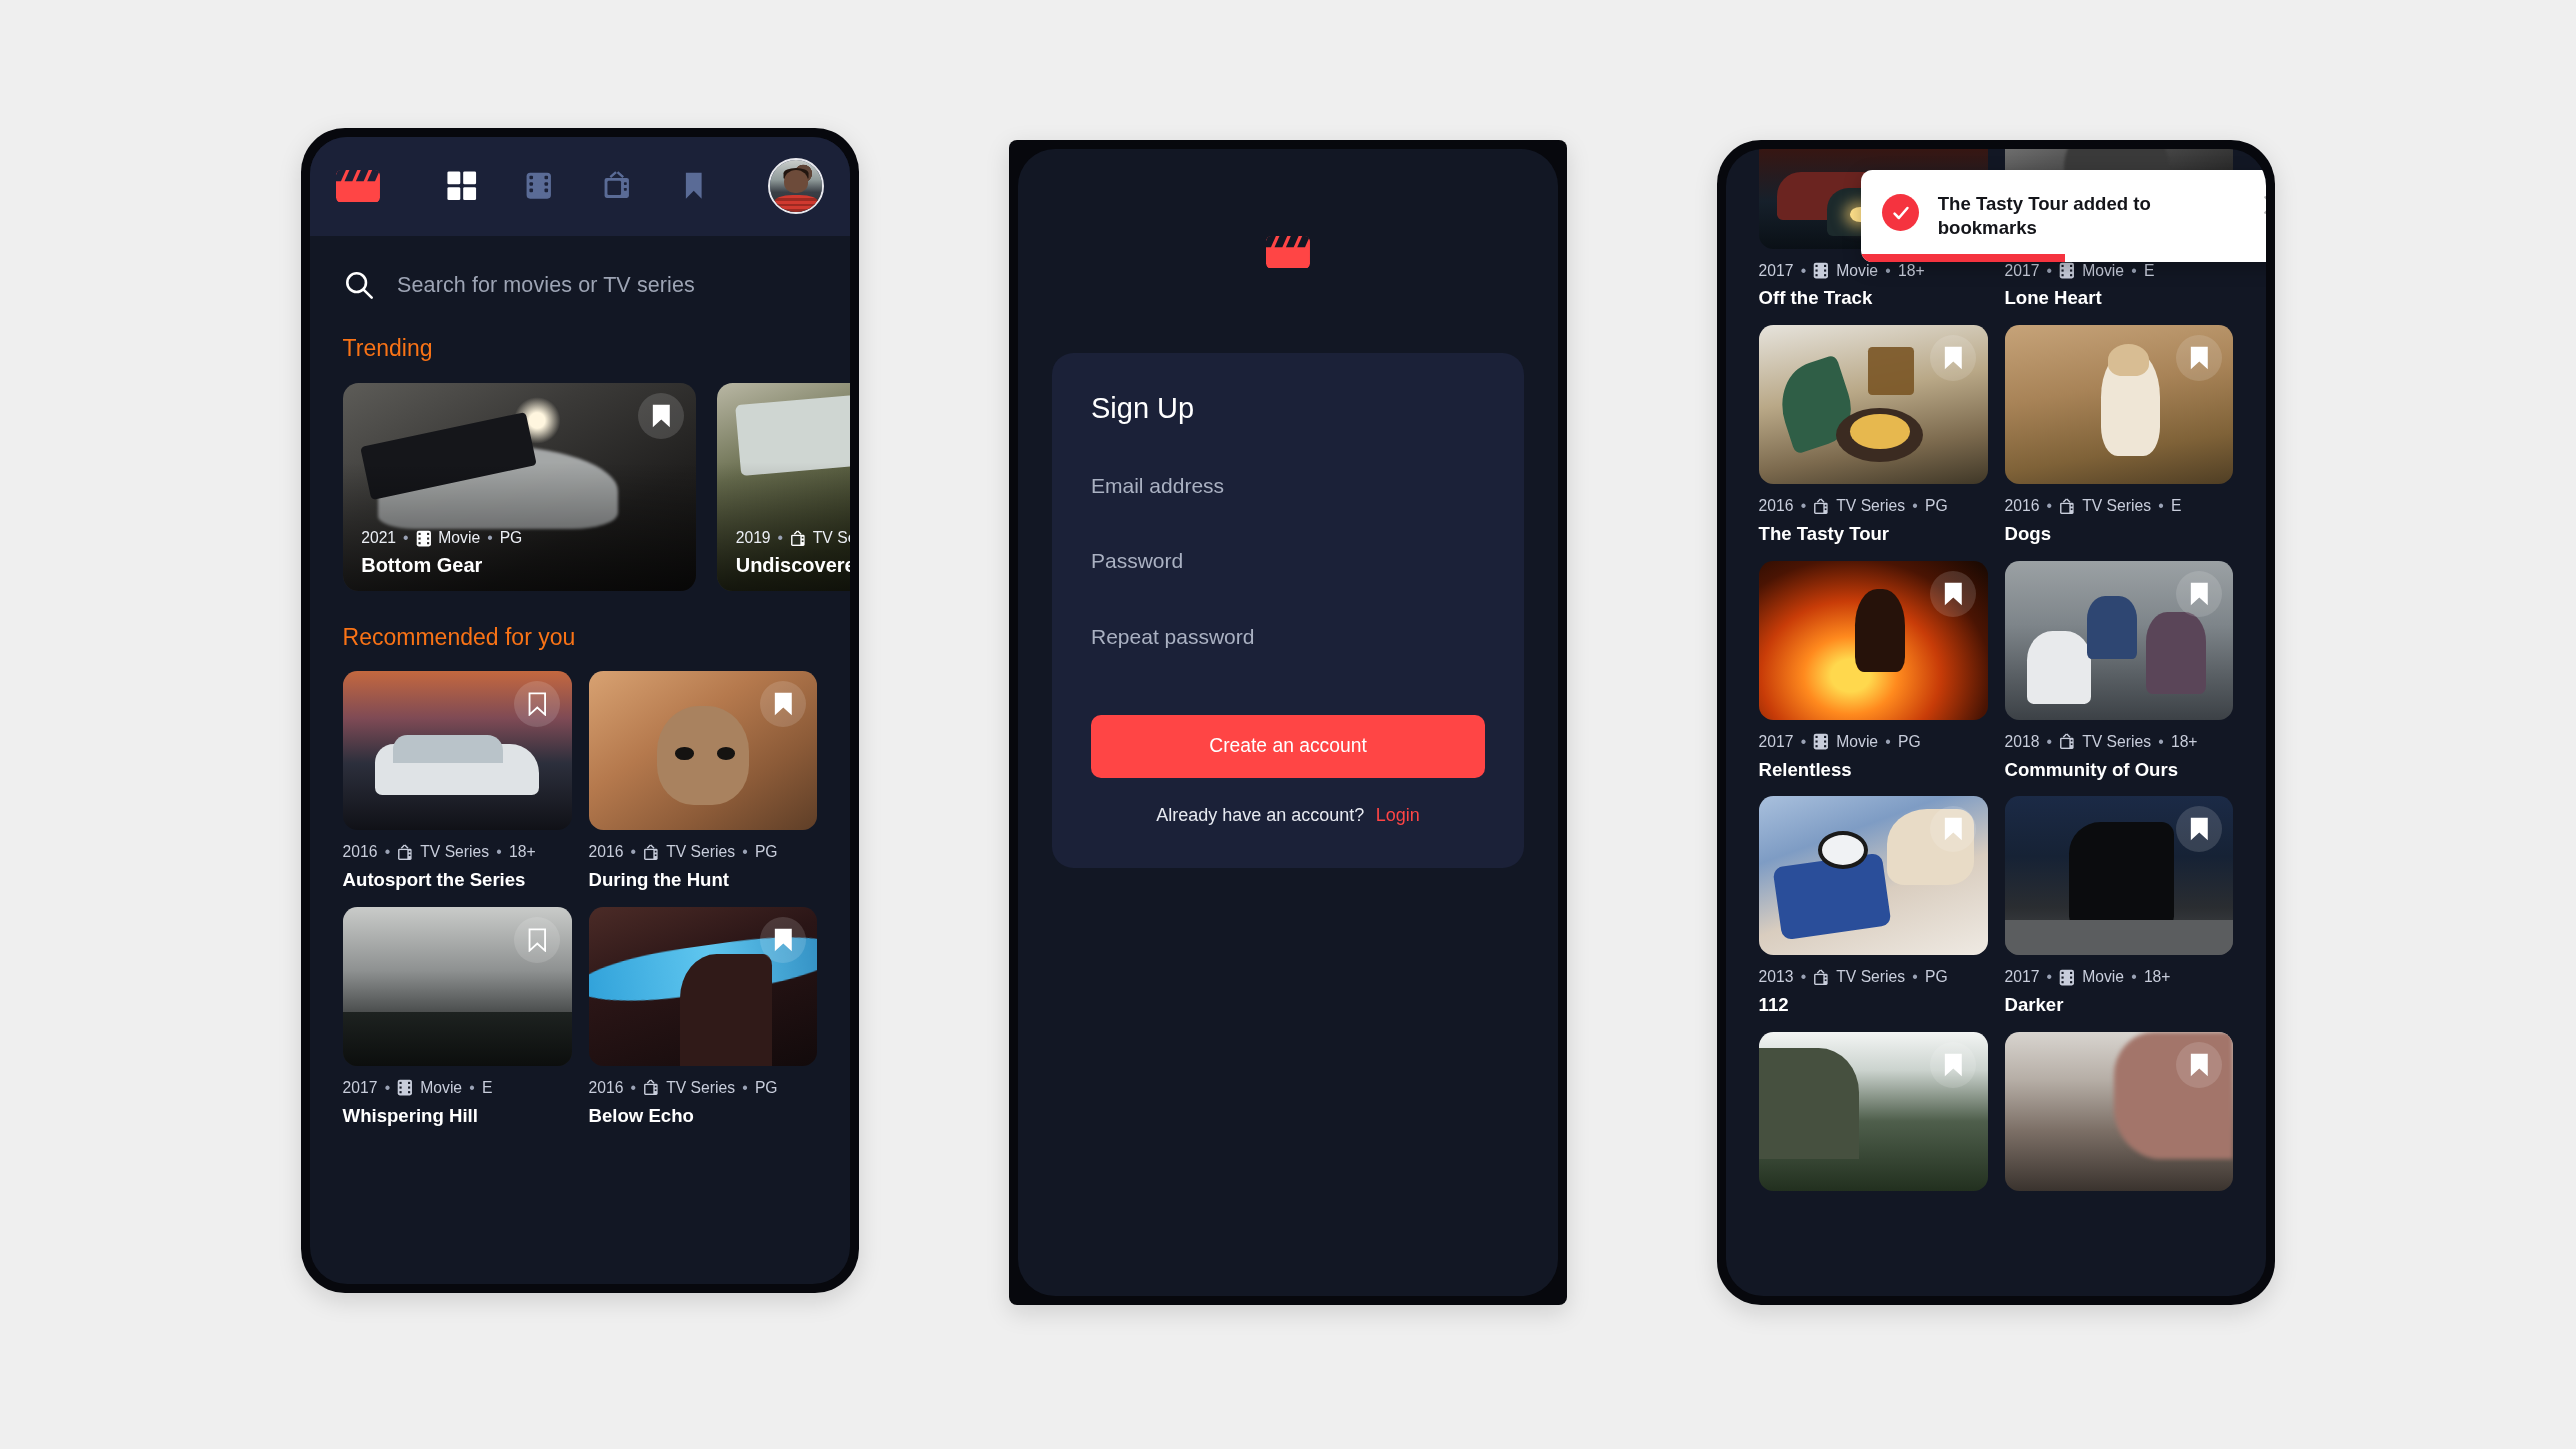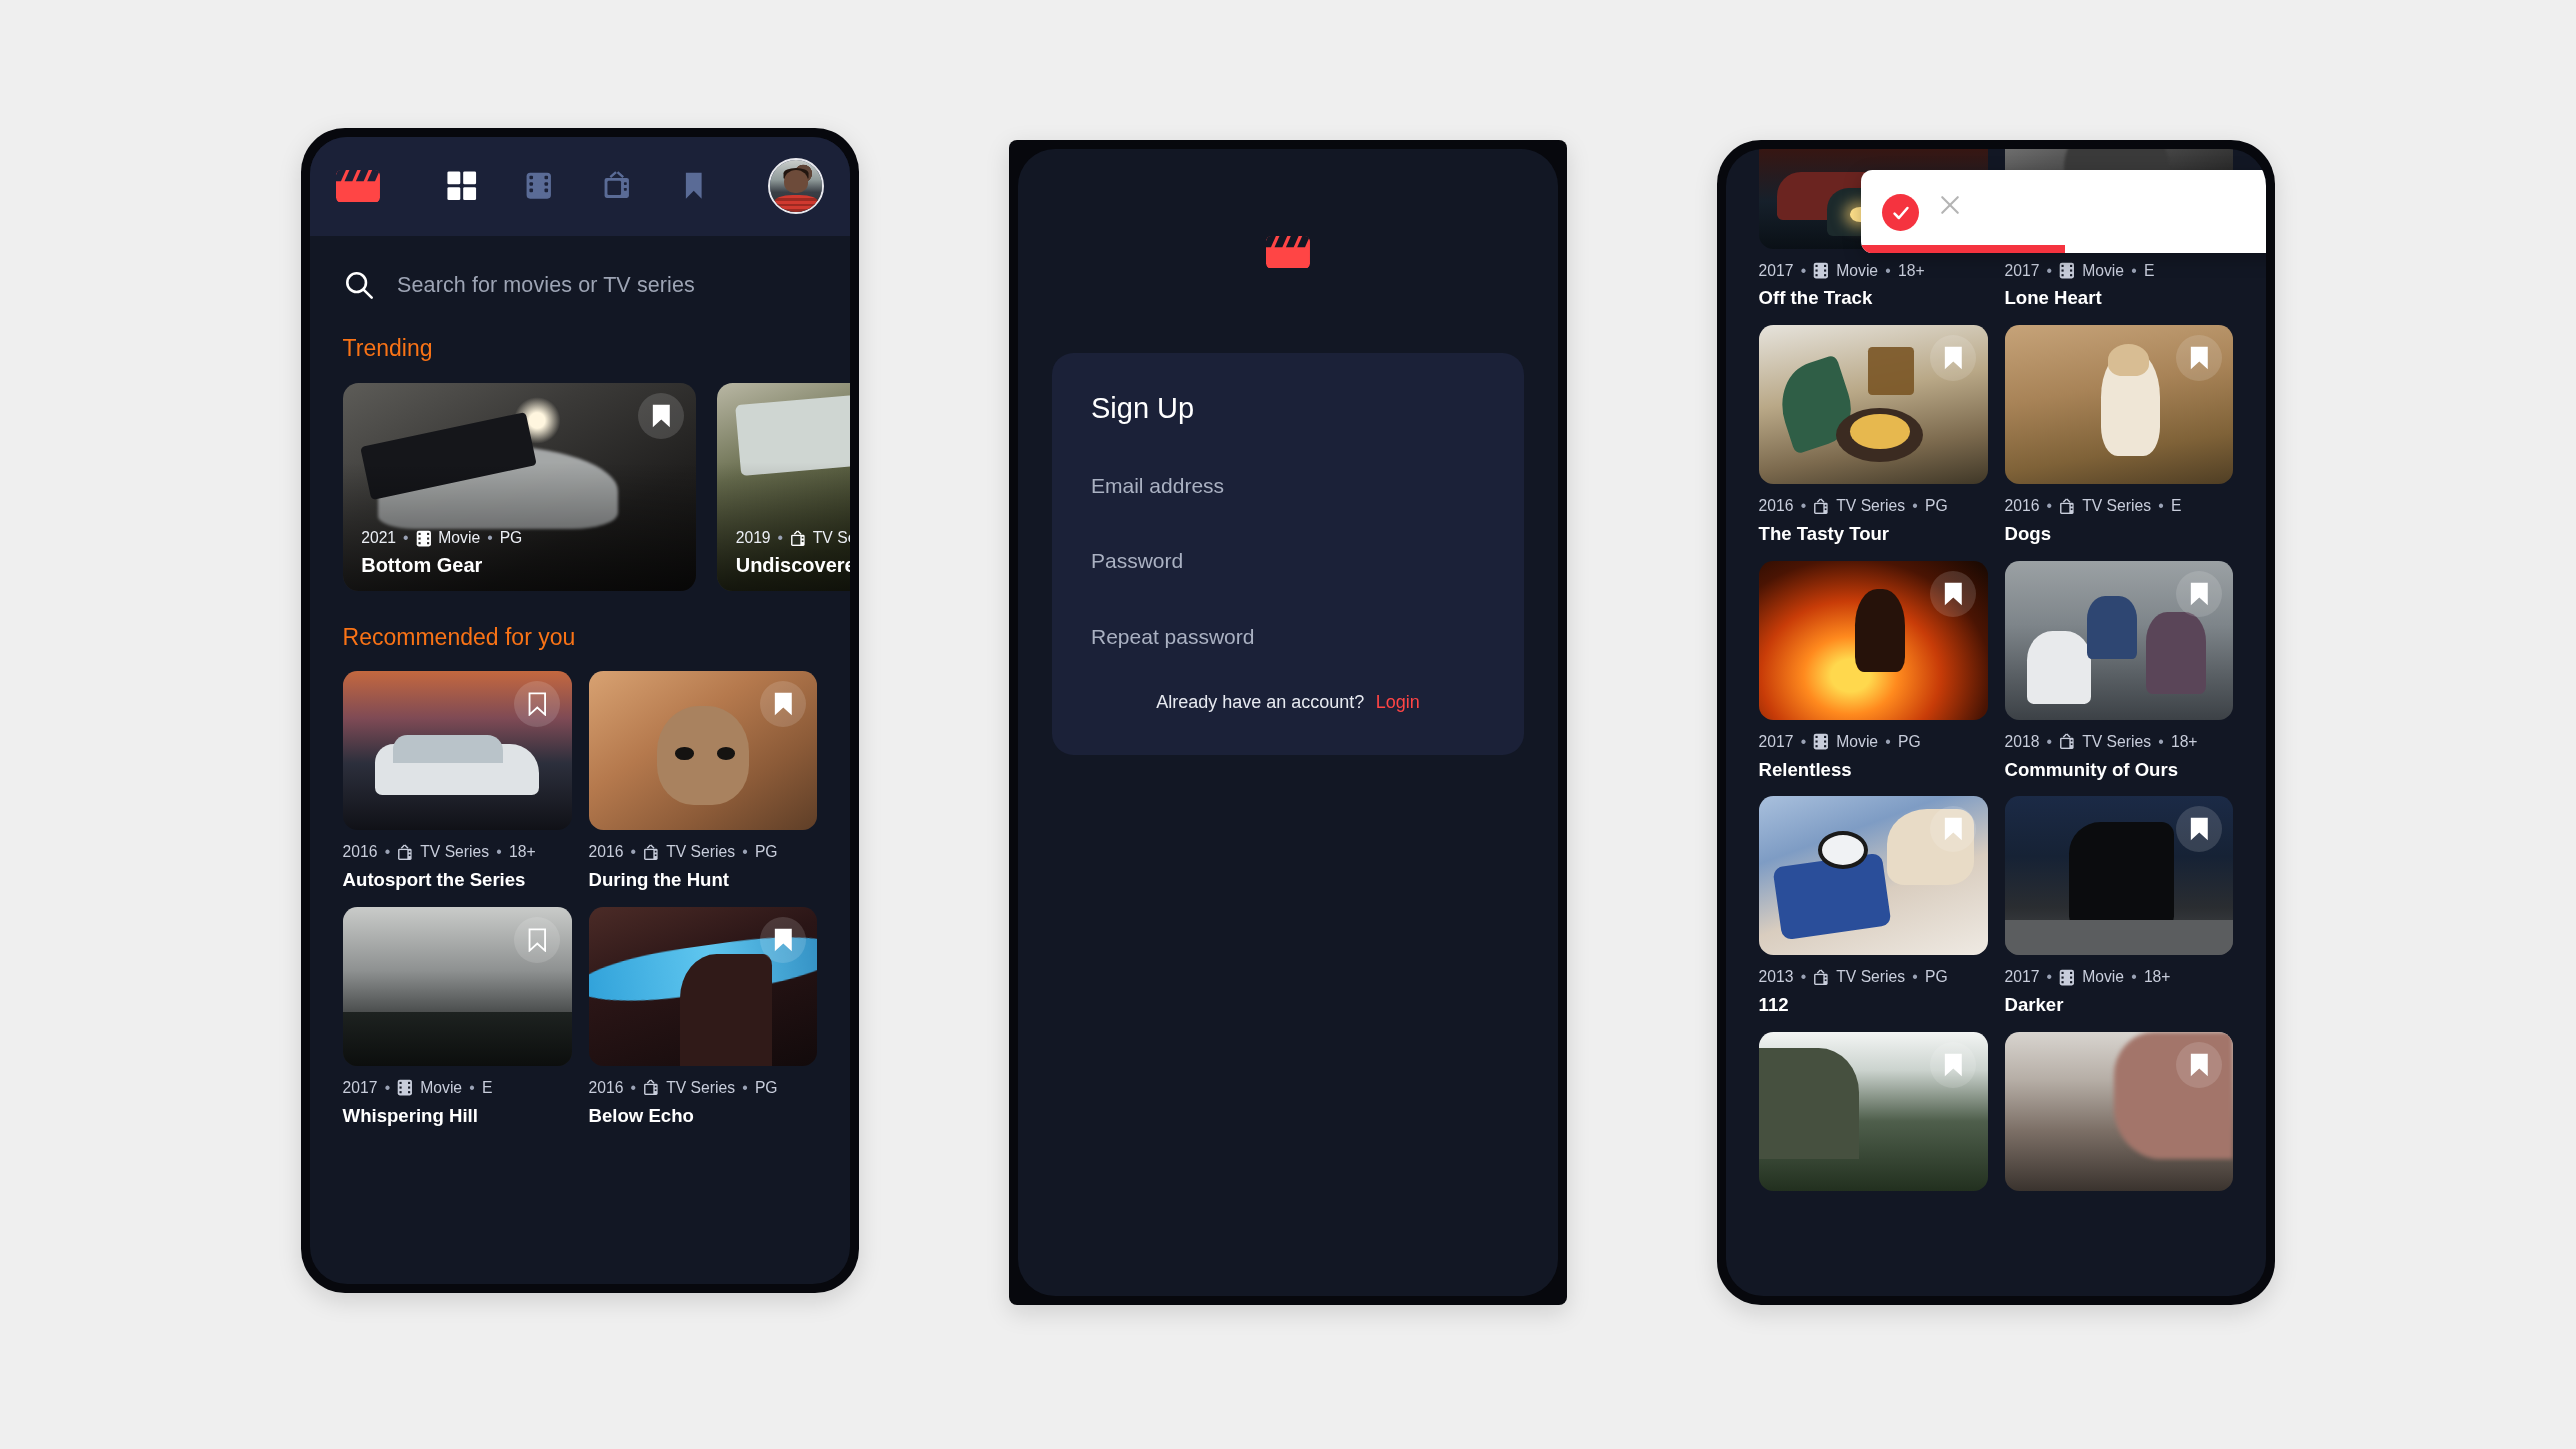--- a/index.html
+++ b/index.html
@@ -490,20 +490,21 @@
         <div class="su-field f1">
           <div class="su-ph">Email address</div>
         </div>
         <div class="su-field">
           <div class="su-ph">Password</div>
         </div>
         <div class="su-field">
           <div class="su-ph">Repeat password</div>
         </div>
 
+        <button class="su-btn">Create an account</button>
 
         <div class="su-foot">
           <span class="q">Already have an account?</span>
           <span class="lg">Login</span>
         </div>
       </div>
     </div>
   </div>
 
   <div class="phone" id="phone-3">
@@ -780,20 +781,21 @@
         </div>
 
       </div>
 
       <div class="toast">
         <span class="check">
           <svg viewBox="0 0 28 28" fill="none" stroke="#ffffff" stroke-width="3.6" stroke-linecap="round" stroke-linejoin="round">
             <polyline points="5,15 11,21 23,7"></polyline>
           </svg>
         </span>
+        <span class="msg">The Tasty Tour added to bookmarks</span>
         <span class="x">
           <svg viewBox="0 0 34 34" fill="none" stroke="#b4b4b4" stroke-width="3" stroke-linecap="round">
             <line x1="6" y1="6" x2="28" y2="28"></line>
               <line x1="28" y1="6" x2="6" y2="28"></line>
           </svg>
         </span>
         <span class="bar" style="width: 46%;"></span>
       </div>
 
     </div>

